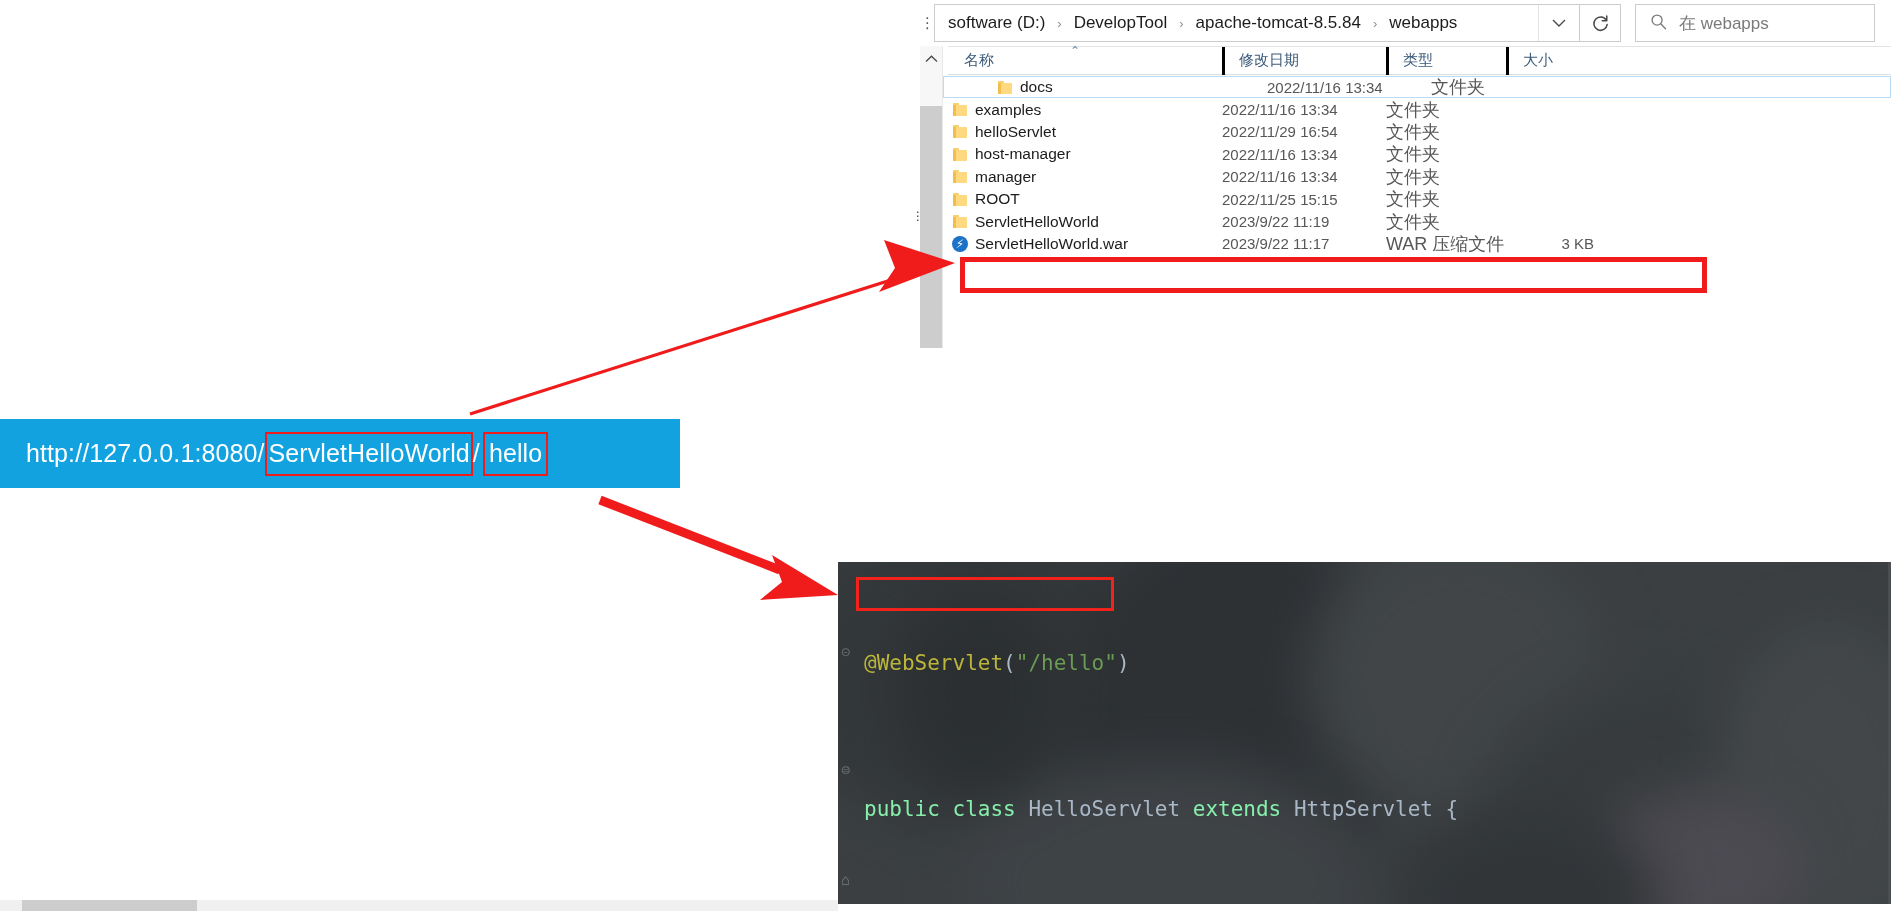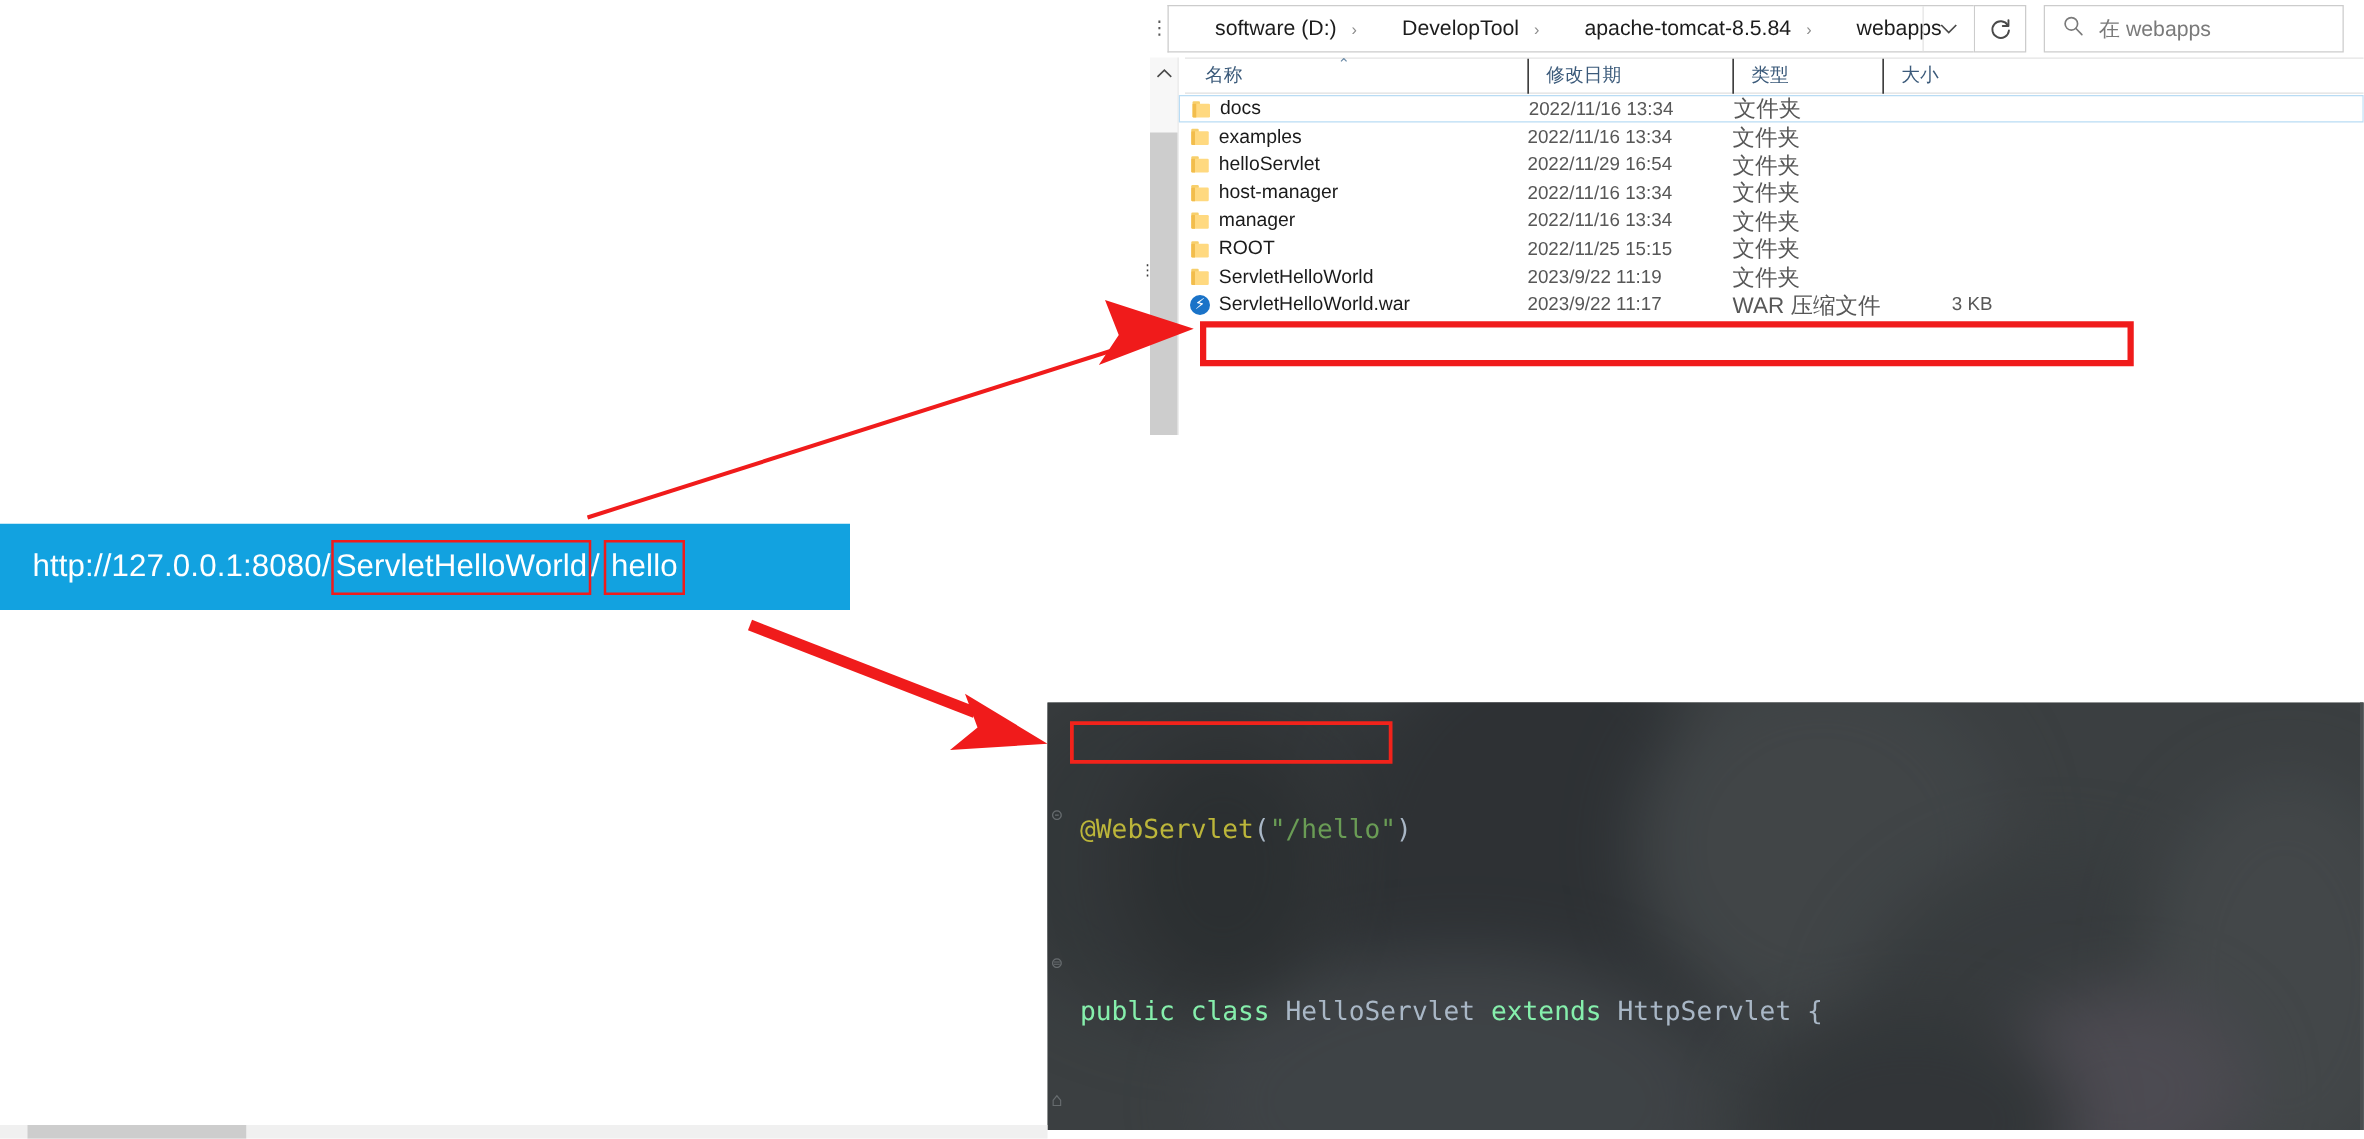--- a/index.html
+++ b/index.html
@@ -29,21 +29,21 @@
     flex:0 0 645px;height:38px;
     border:1px solid #cccccc;border-right:none;
     background:#fff;
     display:flex;align-items:center;
     box-sizing:border-box;
   }
   #crumbs{
     display:flex;align-items:center;padding-left:10px;
     font-size:17px;color:#1c1c1c;
   }
-  #crumbs .seg{white-space:nowrap;padding:2px 3px;margin-left:24px;}
+  #crumbs .seg{white-space:nowrap;padding:2px 3px;}
   #crumbs .chev{
     color:#8d8d8d;font-size:13px;padding:0 9px;user-select:none;
   }
   #crumb-drop{
     position:absolute;right:0;top:0;width:40px;height:36px;
     display:flex;align-items:center;justify-content:center;
     border-left:1px solid #e3e3e3;
   }
   #refreshbtn{
     flex:0 0 42px;height:38px;
@@ -69,21 +69,21 @@
     border-top:1px solid #e4e4e4;border-bottom:1px solid #dfdfdf;
     box-sizing:border-box;
     display:flex;align-items:center;
     background:#fff;
   }
   #colhdr .col{
     font-size:15px;color:#3b5a7a;
     height:28px;display:flex;align-items:center;
     box-sizing:border-box;position:relative;
   }
-  #colhdr .col + .col{border-left:1px solid #000000;}
+  #colhdr .col + .col{border-left:3px solid #000000;}
   #colhdr .c-name{width:274px;padding-left:16px;}
   #colhdr .c-date{width:164px;padding-left:14px;}
   #colhdr .c-type{width:120px;padding-left:14px;}
   #colhdr .c-size{width:110px;padding-left:14px;}
   #sortcaret{
     position:absolute;left:122px;top:-1px;
     font-size:12px;color:#6d8ca8;line-height:10px;
   }
 
   
@@ -107,21 +107,21 @@
 
   
   #filelist{
     position:absolute;left:23px;top:76px;width:948px;
   }
   .frow{
     height:22.4px;display:flex;align-items:center;
     box-sizing:border-box;position:relative;
   }
   .frow.sel{
-    background:#ffffff;border:1px solid #b9dcf4;
+    background:#ffffff;border:1px solid #b9dcf4;padding-left:44px;
   }
   .fn{
     width:279px;display:flex;align-items:center;
     font-size:15.5px;color:#1b1b1b;box-sizing:border-box;padding-left:2px;
   }
   .fdate{width:164px;font-size:15px;color:#575757;}
   .ftype{width:120px;font-size:18px;color:#575757;}
   .fsize{width:110px;font-size:15px;color:#575757;text-align:right;padding-right:22px;box-sizing:border-box;}
   .ficon{width:30px;display:flex;align-items:center;justify-content:center;flex:0 0 30px;}
 

